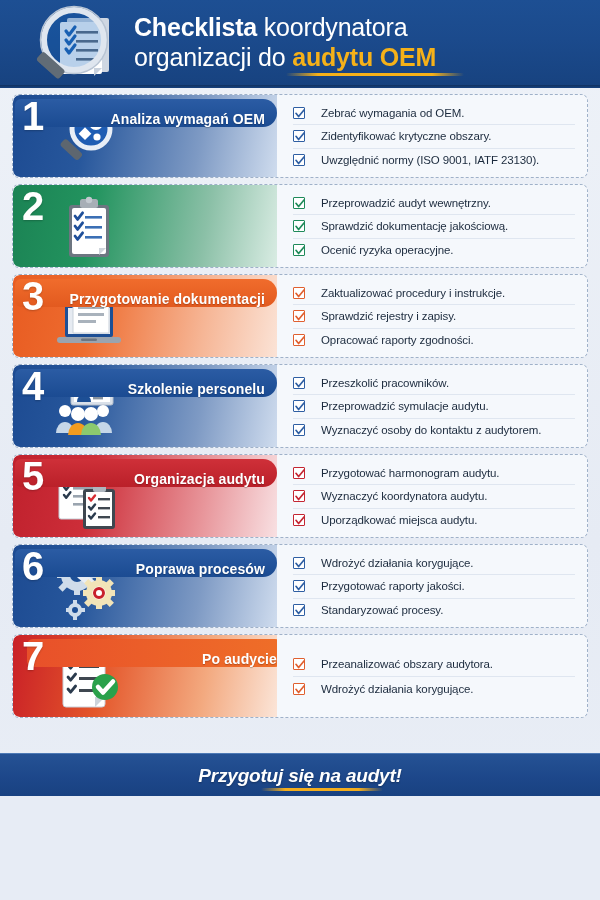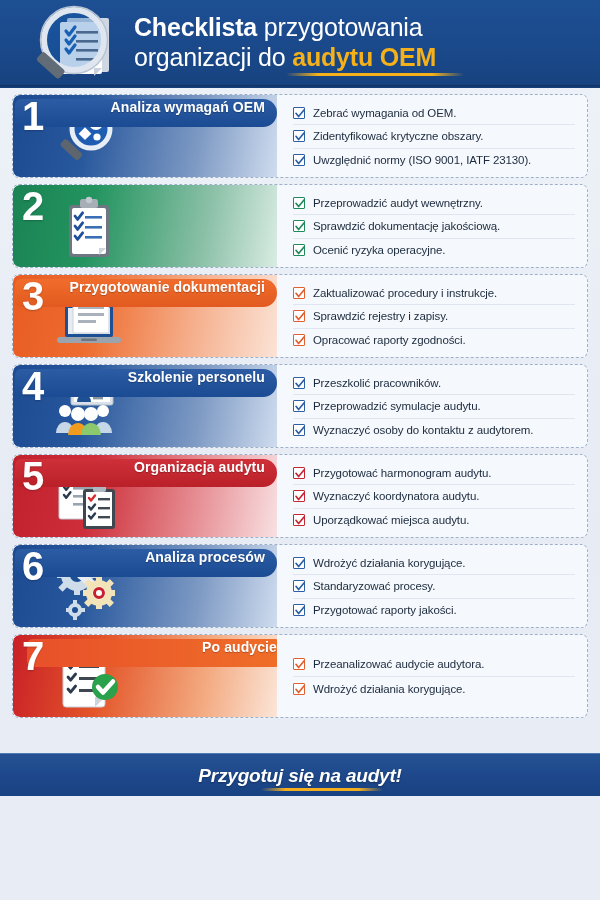--- a/index.html
+++ b/index.html
@@ -78,21 +78,21 @@
     border-radius: 7px 0 0 7px;
     overflow: hidden;
   }
   .titlebar {
     position: absolute;
     top: 4px; left: 2px;
     height: 28px;
     width: 262px;
     border-radius: 6px 14px 14px 6px;
     display: flex;
-    align-items: flex-start;
+    align-items: flex-end;
     justify-content: flex-end;
     padding-right: 12px;
     z-index: 3;
   }
   .step-title {
     color: #ffffff;
     font-size: 14px;
     font-weight: bold;
     letter-spacing: 0.1px;
     text-shadow: 0 1px 1px rgba(0,0,0,.25);
@@ -120,21 +120,21 @@
     padding: 6px 12px 6px 16px;
     display: flex;
     flex-direction: column;
     justify-content: center;
     background: #f5f8fc;
   }
   .task {
     display: flex;
     align-items: center;
     height: 24px;
-    gap: 8px;
+    gap: 16px;
   }
   .task + .task { border-top: 1px solid #dfe6f0; }
   .task-label {
     font-size: 11.5px;
     color: #1b2a3d;
     letter-spacing: -0.1px;
     white-space: nowrap;
   }
   .cb {
     flex: 0 0 12px;
@@ -208,21 +208,21 @@
         <circle cx="50" cy="38" r="30" fill="#1565b8" fill-opacity="0.30"></circle>
         <circle cx="50" cy="38" r="30" fill="none" stroke="#dfe6ef" stroke-width="6"></circle>
         <circle cx="50" cy="38" r="33.5" fill="none" stroke="#b9c5d4" stroke-width="1.5"></circle>
 
         <rect x="12" y="58" width="30" height="11" rx="3" fill="#56616b" transform="rotate(42 27 63)"></rect>
         <rect x="12" y="58" width="30" height="11" rx="3" fill="#6b7680" fill-opacity="0.55" transform="rotate(42 27 63)"></rect>
       </svg>
     </div>
     <div class="hdr-text">
       <div class="hdr-line1">
-        <span class="b">Checklista</span><span> przygotowania</span>
+        <span class="b">Checklista</span><span> koordynatora</span>
       </div>
       <div class="hdr-line2">
         <span>organizacji do </span><span class="hdr-accent">audytu OEM</span>
       </div>
       <span class="hdr-underline"></span>
     </div>
   </div>
 
   <div class="steps">
 
@@ -476,21 +476,21 @@
               </svg>
           </span>
           <span class="task-label">Uporządkować miejsca audytu.</span>
         </div>
       </div>
     </div>
 
     <div class="step">
       <div class="left-panel" style="background:linear-gradient(100deg,#1d4b92 0%,#27579c 28%,#7e9ac4 70%,#cfdcee 100%);">
         <div class="titlebar" style="background:linear-gradient(180deg,#2b5ca4 0%,#1b4b92 100%);">
-          <span class="step-title">Analiza procesów</span>
+          <span class="step-title">Poprawa procesów</span>
         </div>
         <div class="step-num">6</div>
         <div class="step-icon">
           <svg viewBox="0 0 72 66" width="72" height="66">
             <g fill="#cfdcea">
               <circle cx="24" cy="20" r="16"></circle>
               <rect x="21" y="0" width="6" height="9"></rect>
                 <rect x="21" y="31" width="6" height="9"></rect>
               <rect x="4" y="17" width="9" height="6"></rect>
                 <rect x="35" y="17" width="9" height="6"></rect>
@@ -533,29 +533,29 @@
               </svg>
           </span>
           <span class="task-label">Wdrożyć działania korygujące.</span>
         </div>
         <div class="task">
           <span class="cb" style="border-color:#2f5fa3">
             <svg width="12" height="13" viewBox="0 0 12 13">
                 <path d="M2 6.3 l2.6 3.2 L10 3" stroke="#2f5fa3" stroke-width="1.7" fill="none" stroke-linecap="round" stroke-linejoin="round"></path>
               </svg>
           </span>
+          <span class="task-label">Przygotować raporty jakości.</span>
+        </div>
+        <div class="task">
+          <span class="cb" style="border-color:#2f5fa3">
+            <svg width="12" height="13" viewBox="0 0 12 13">
+                <path d="M2 6.3 l2.6 3.2 L10 3" stroke="#2f5fa3" stroke-width="1.7" fill="none" stroke-linecap="round" stroke-linejoin="round"></path>
+              </svg>
+          </span>
           <span class="task-label">Standaryzować procesy.</span>
-        </div>
-        <div class="task">
-          <span class="cb" style="border-color:#2f5fa3">
-            <svg width="12" height="13" viewBox="0 0 12 13">
-                <path d="M2 6.3 l2.6 3.2 L10 3" stroke="#2f5fa3" stroke-width="1.7" fill="none" stroke-linecap="round" stroke-linejoin="round"></path>
-              </svg>
-          </span>
-          <span class="task-label">Przygotować raporty jakości.</span>
         </div>
       </div>
     </div>
 
     <div class="step">
       <div class="left-panel" style="background:linear-gradient(100deg,#c92027 0%,#e4562a 34%,#f3a97f 72%,#fbe5d8 100%);">
         <div class="titlebar" style="background:linear-gradient(90deg,#e8502a 0%,#ef6f28 100%);margin-left:12px;">
           <span class="step-title">Po audycie</span>
         </div>
         <div class="step-num">7</div>
@@ -576,21 +576,21 @@
           </svg>
         </div>
       </div>
       <div class="right-panel">
         <div class="task">
           <span class="cb" style="border-color:#e06030">
             <svg width="12" height="13" viewBox="0 0 12 13">
                 <path d="M2 6.3 l2.6 3.2 L10 3" stroke="#e06030" stroke-width="1.7" fill="none" stroke-linecap="round" stroke-linejoin="round"></path>
               </svg>
           </span>
-          <span class="task-label">Przeanalizować audycie audytora.</span>
+          <span class="task-label">Przeanalizować obszary audytora.</span>
         </div>
         <div class="task">
           <span class="cb" style="border-color:#e06030">
             <svg width="12" height="13" viewBox="0 0 12 13">
                 <path d="M2 6.3 l2.6 3.2 L10 3" stroke="#e06030" stroke-width="1.7" fill="none" stroke-linecap="round" stroke-linejoin="round"></path>
               </svg>
           </span>
           <span class="task-label">Wdrożyć działania korygujące.</span>
         </div>
       </div>

